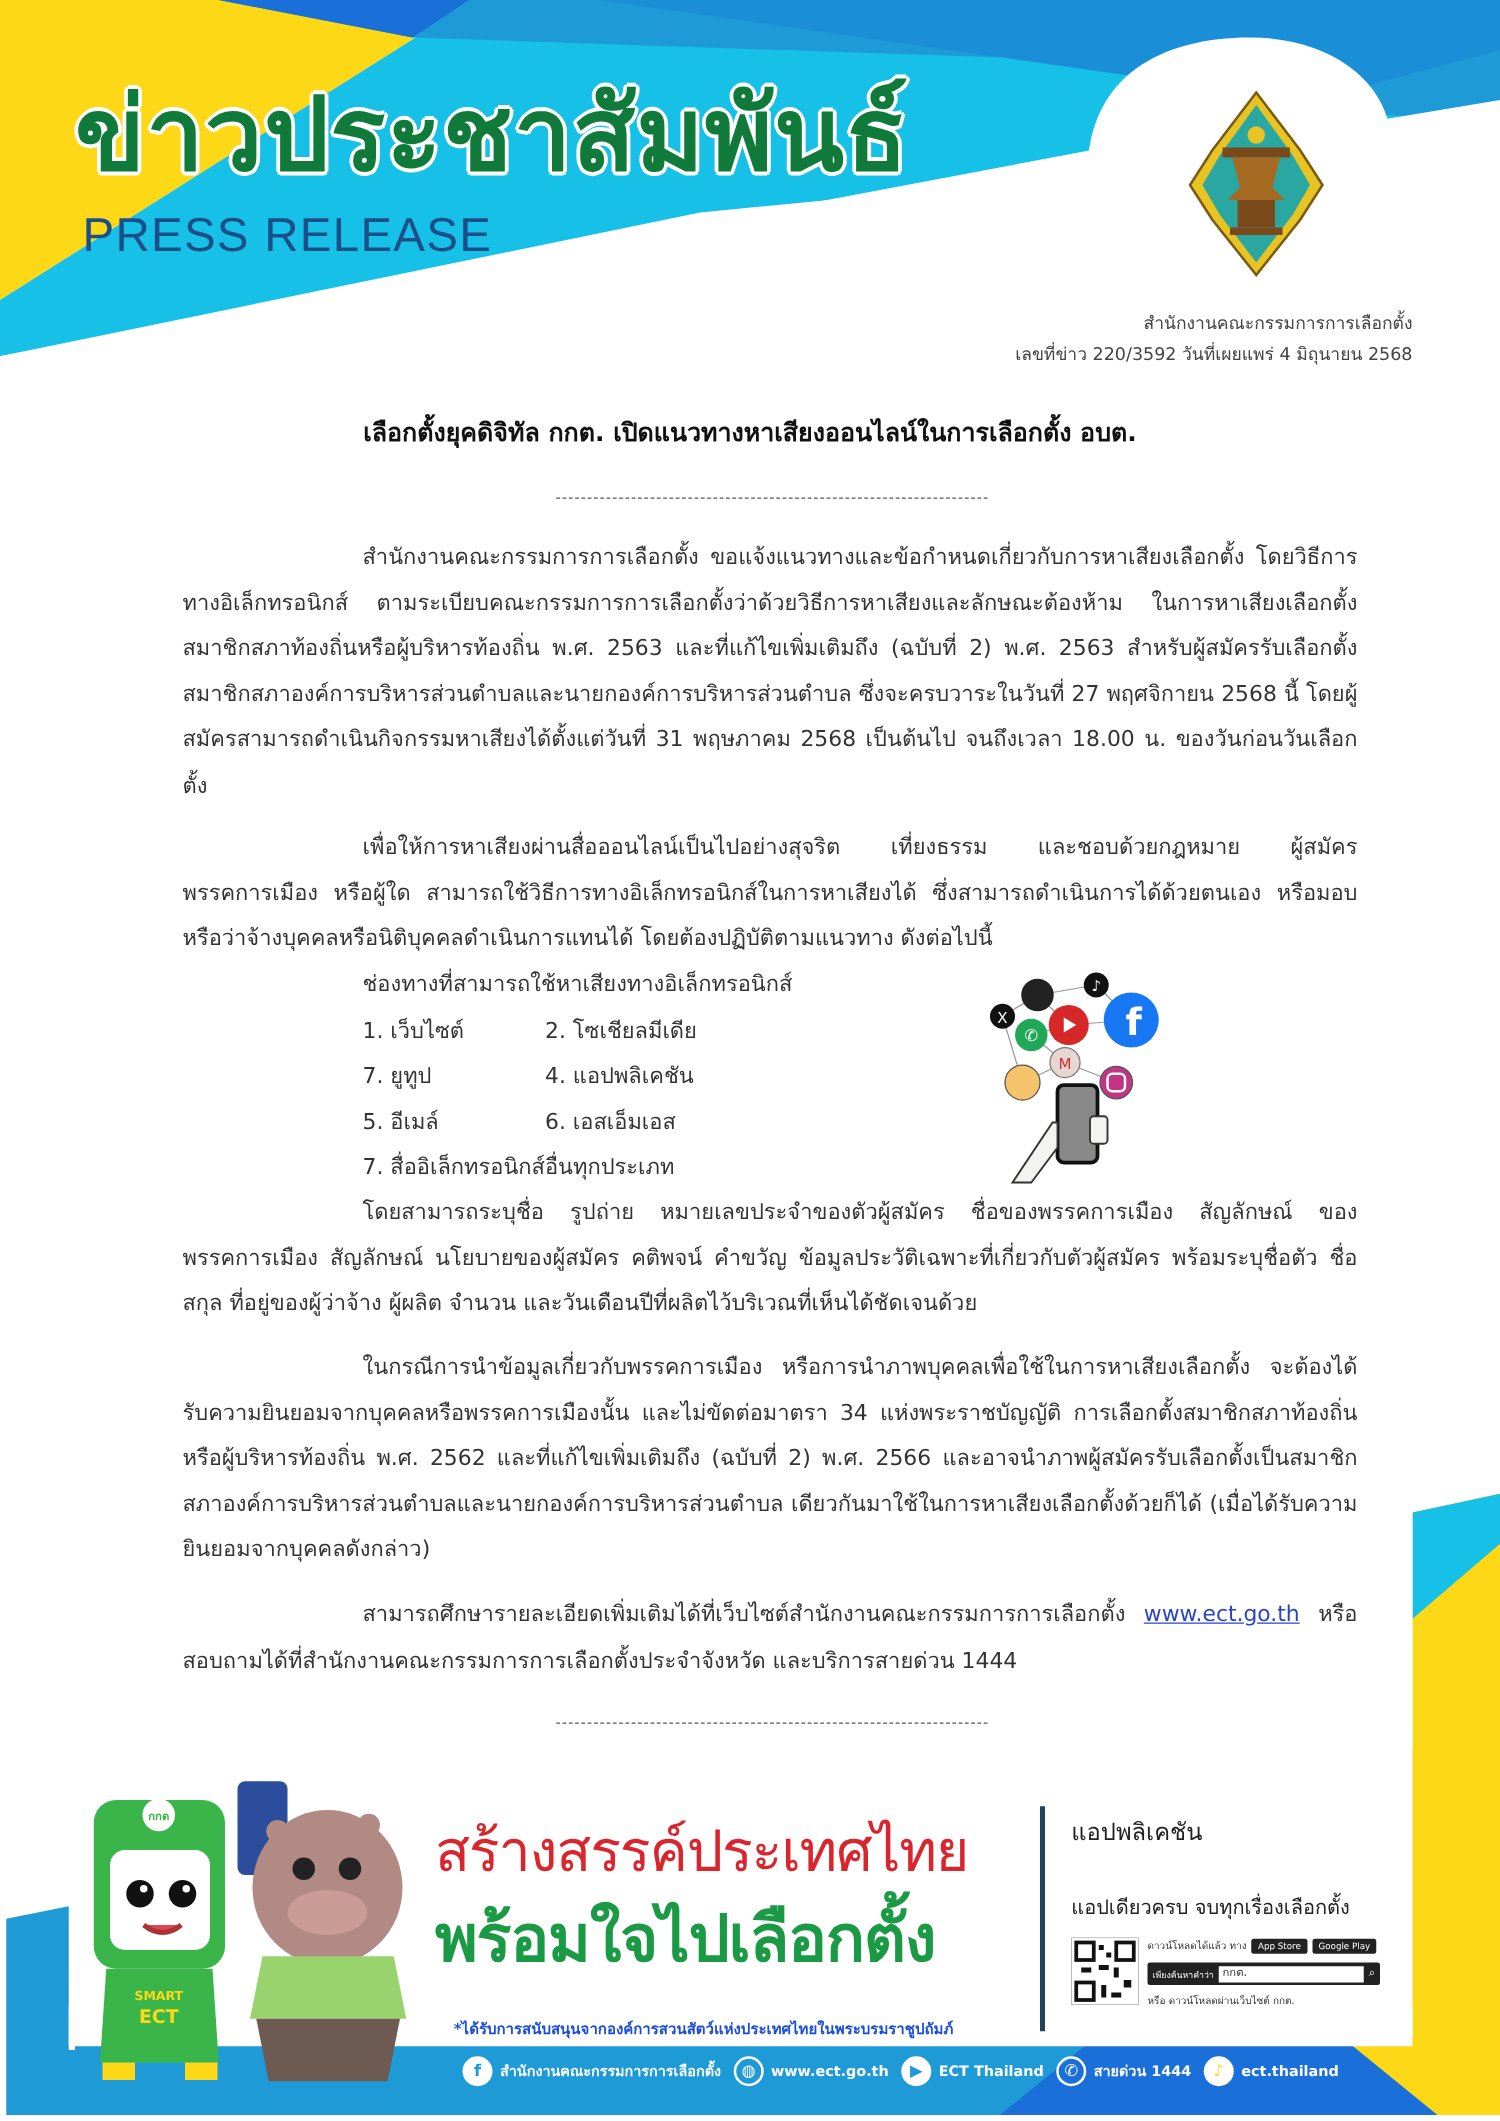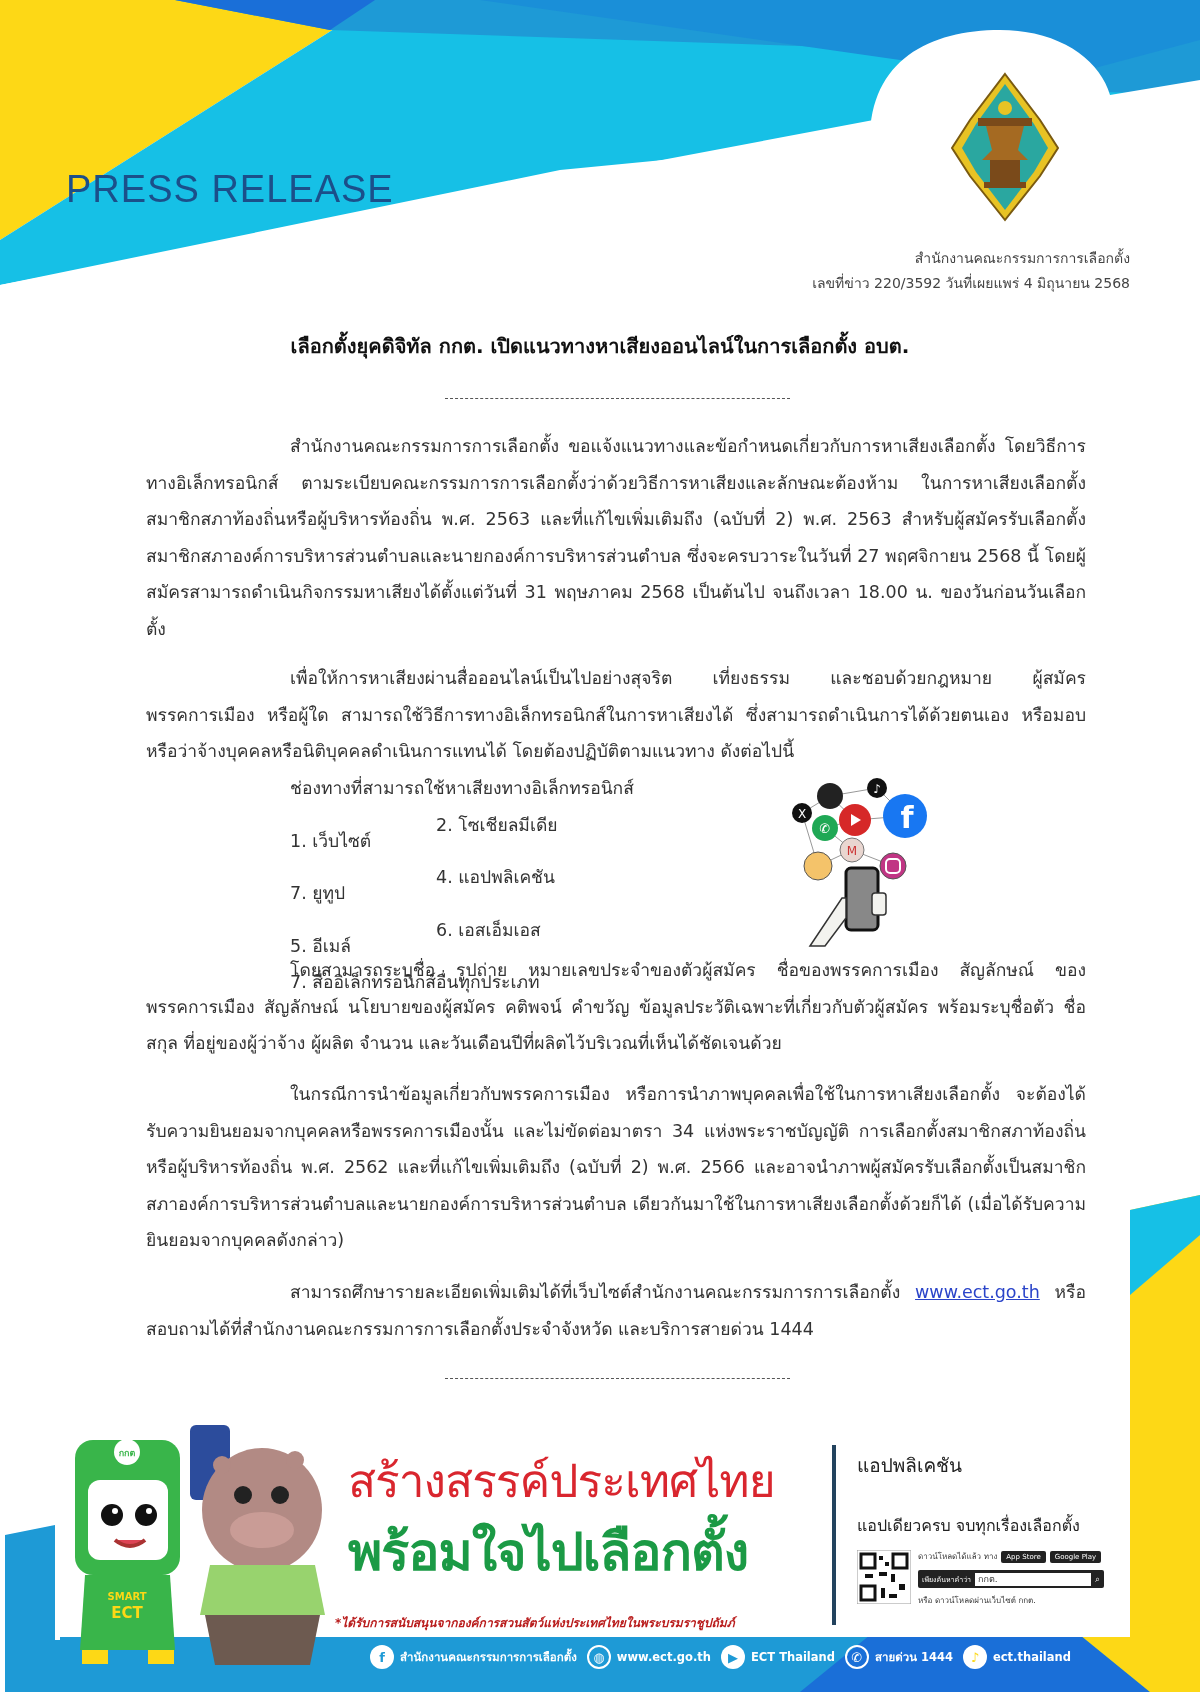--- a/index.html
+++ b/index.html
@@ -46,41 +46,41 @@
     position: absolute; left: 146px; width: 940px;
     font-family: "DejaVu Sans", sans-serif; font-size: 17.5px; color: #333;
     line-height: 36.5px; text-align: justify;
   }
   .para .indent { display: inline-block; width: 144px; }
   .channels {
     position: absolute; left: 290px; top: 770px;
     font-family: "DejaVu Sans", sans-serif; font-size: 17.5px; color: #333; line-height: 36.5px;
   }
   .channels .row { display: flex; }
-  .channels .c1 { width: 146px; margin-top: 16px; }
+  .channels .c1 { width: 146px; }
   .social-art { position: absolute; left: 780px; top: 768px; width: 180px; height: 180px; }
   .link { color: #2a44c9; text-decoration: underline; }
 
   
   .accent { position: absolute; left: 1130px; top: 1195px; width: 70px; height: 300px; }
 
   
   .footer { position: absolute; left: 0; top: 1400px; width: 1200px; height: 297px; }
   .footer svg.bg { position: absolute; left: 0; top: 0; }
   .slogan1 {
     position: absolute; left: 348px; top: 58px; font-size: 46px; color: #d9262e;
     font-family: "DejaVu Sans", sans-serif; line-height: 1; letter-spacing: -1px;
   }
   .slogan2 {
     position: absolute; left: 348px; top: 126px; font-size: 52px; font-weight: bold; color: #1b9a45;
     font-family: "DejaVu Sans", sans-serif; line-height: 1; letter-spacing: -1px;
   }
   .sponsor {
-    position: absolute; left: 335px; top: 213px; font-size: 12px; color: #b91c1c;
-    font-family: "DejaVu Sans", sans-serif; font-weight: bold; font-style: italic;
+    position: absolute; left: 363px; top: 213px; font-size: 12px; color: #1d4ed8;
+    font-family: "DejaVu Sans", sans-serif; font-weight: bold;
   }
   .vdiv { position: absolute; left: 832px; top: 45px; width: 4px; height: 180px; background: #23435e; }
   .app-label { position: absolute; left: 857px; top: 50px; font-size: 19px; color: #222; }
   .app-name {
     position: absolute; left: 855px; top: 70px; font-size: 36px; font-weight: bold; color: #111;
     font-family: "DejaVu Sans", sans-serif; letter-spacing: 0;
   }
   .app-tag { position: absolute; left: 857px; top: 113px; font-size: 16px; color: #222; }
   .qr { position: absolute; left: 857px; top: 150px; width: 54px; height: 54px; }
   .dl-row { position: absolute; left: 918px; top: 150px; display: flex; align-items: center; gap: 4px; font-size: 8px; color:#333;justify-content:space-between; }
@@ -110,20 +110,21 @@
 <div class="header">
   <svg class="bg" width="1200" height="300" viewBox="0 0 1200 300">
     <polygon points="0,0 1200,0 1200,300 0,300" fill="#ffffff"></polygon>
     <polygon points="0,0 380,0 0,240" fill="#fdd816"></polygon>
     <polygon points="380,0 1200,0 1200,95 900,115 0,285 0,240" fill="#16c0e6"></polygon>
     <polygon points="175,0 1200,0 1200,95 1040,90 920,50 330,30" fill="#1e9ad6"></polygon>
     <polygon points="175,0 375,0 330,30" fill="#1a6fd8"></polygon>
     <polygon points="480,0 1200,0 1200,40 1050,80 900,60" fill="#1a8fd8"></polygon>
     <path d="M 870 140 C 870 60, 930 30, 1000 30 C 1060 30, 1100 60, 1110 95 L 1200 80 L 1200 300 L 0 300 L 0 285 L 560 170 Z" fill="#ffffff"></path>
   </svg>
+  <div class="title-th">ข่าวประชาสัมพันธ์</div>
   <div class="title-en">PRESS RELEASE</div>
 
   <svg class="emblem" viewBox="0 0 150 160">
     <path d="M75 4 L110 50 L128 78 L110 106 L75 150 L40 106 L22 78 L40 50 Z" fill="#e8c324" stroke="#7a5a10" stroke-width="2"></path>
     <path d="M75 14 L104 54 L118 78 L104 102 L75 140 L46 102 L32 78 L46 54 Z" fill="#2aa7a0"></path>
     <rect x="48" y="48" width="54" height="8" fill="#7a4a1a"></rect>
     <path d="M56 56 L94 56 L88 80 L98 90 L52 90 L62 80 Z" fill="#a56a22"></path>
     <rect x="60" y="90" width="30" height="22" fill="#7a4a1a"></rect>
     <rect x="54" y="112" width="42" height="6" fill="#7a4a1a"></rect>
     <circle cx="75" cy="38" r="7" fill="#e8c324"></circle>

